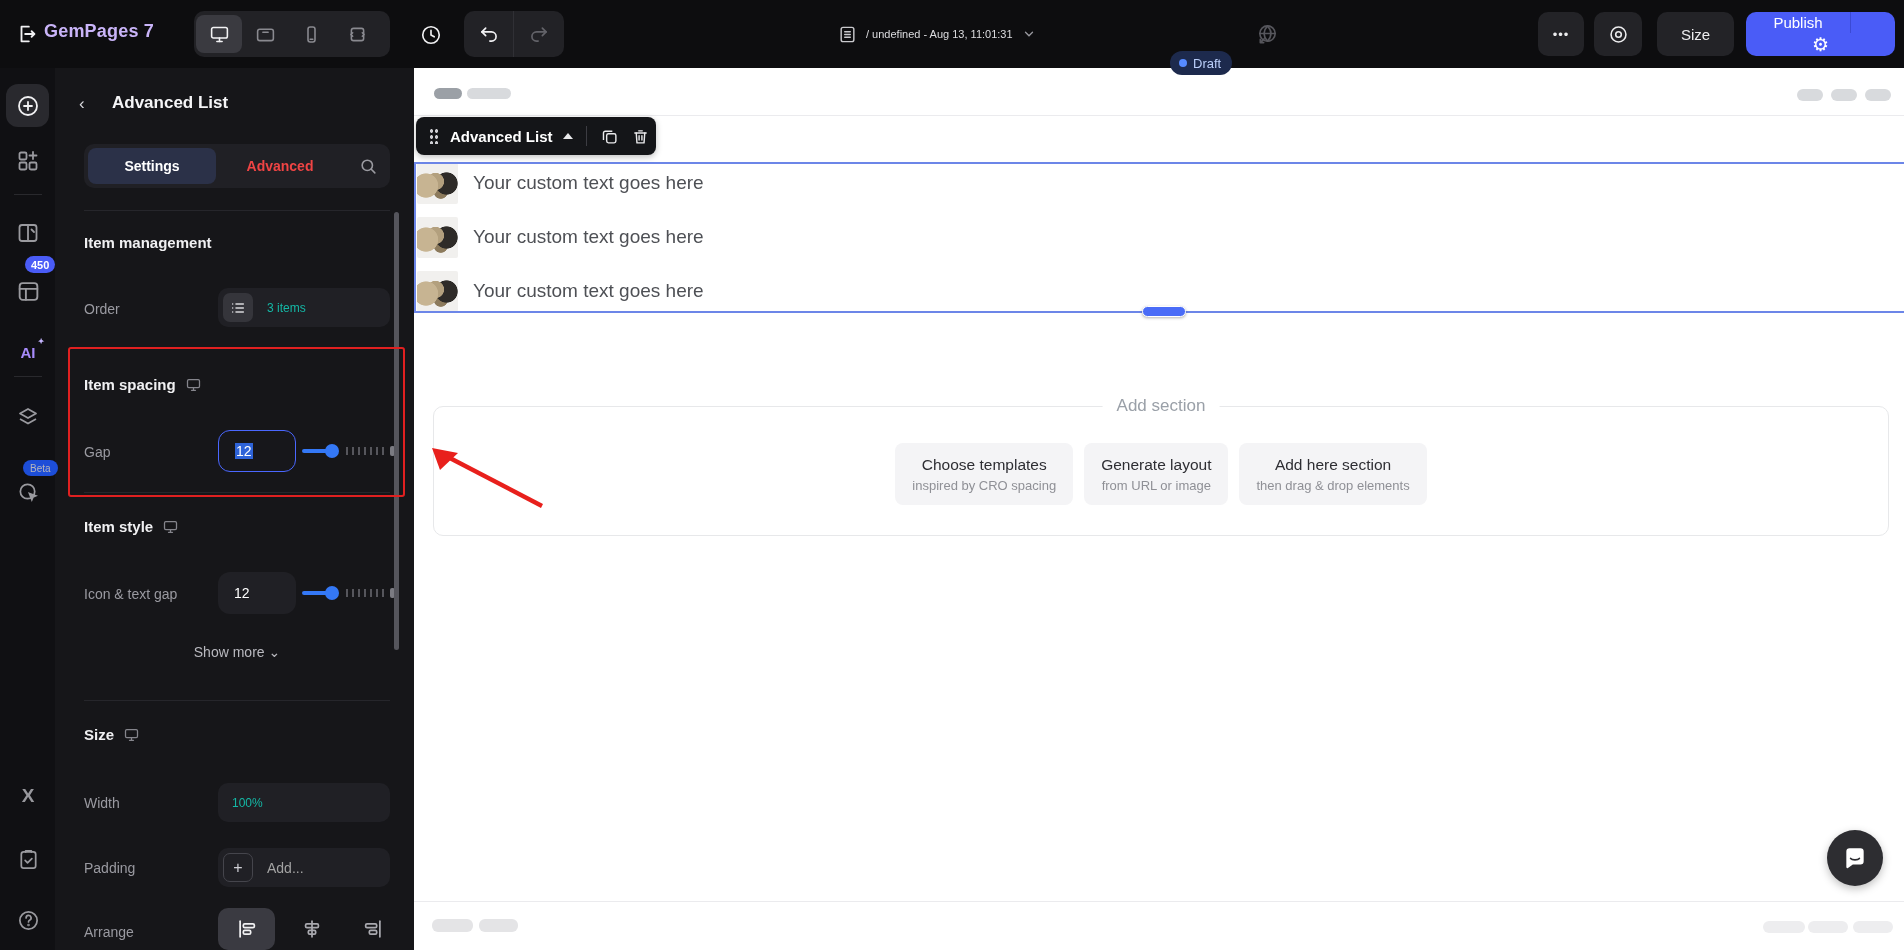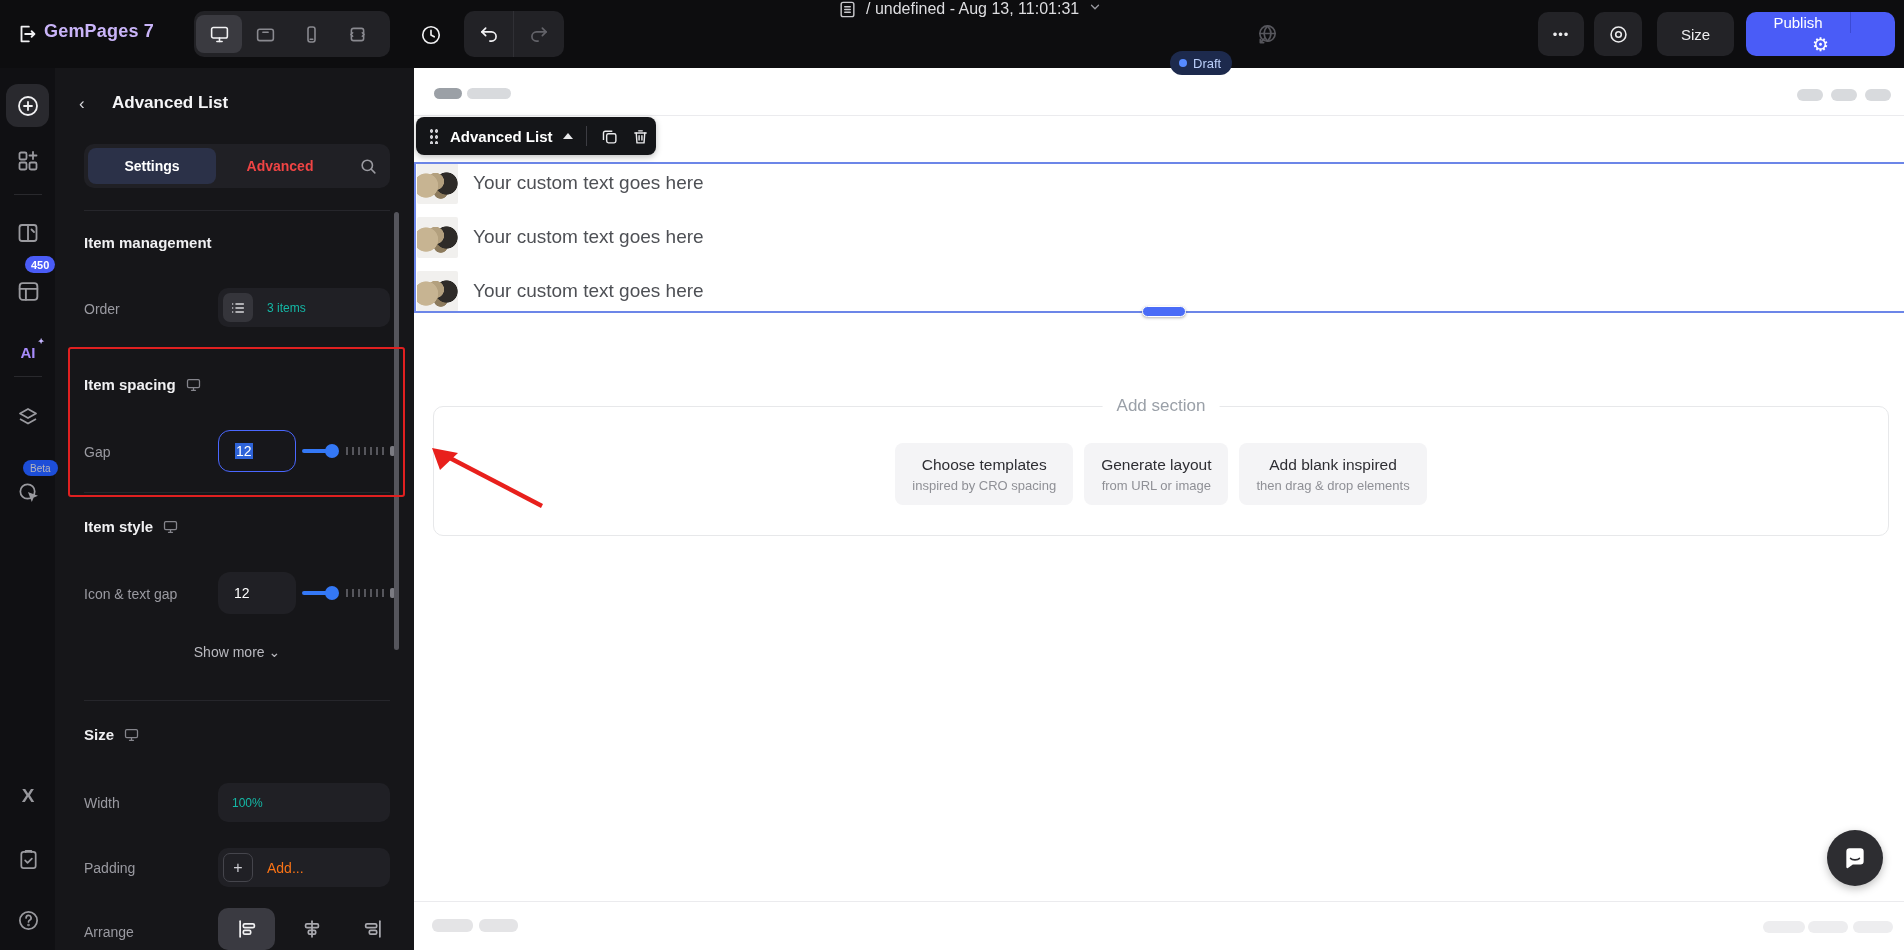--- a/index.html
+++ b/index.html
@@ -16,21 +16,21 @@
   .icon-btn { display:flex; align-items:center; justify-content:center; cursor:pointer; }
   .tb-group { position:absolute; background:#222226; border-radius:10px; display:flex; align-items:center; }
   .dev-btn { width:46px; height:38px; border-radius:8px; display:flex; align-items:center; justify-content:center; color:#8a8a90; }
   .dev-btn.sel { background:#3a3a40; color:#f2f2f4; }
   .tb-btn { position:absolute; height:44px; top:12px; background:#232327; border-radius:10px; color:#ececee;
             display:flex; align-items:center; justify-content:center; font-size:15px; cursor:pointer; }
   .publish-wrap { position:absolute; left:1746px; top:12px; width:149px; height:44px; background:#4a5cf7; border-radius:10px; display:flex;flex-direction:column; }
   .publish-main { width:105px; height:44px; display:flex; align-items:center; justify-content:center;
                   color:#fff; font-size:15px; font-weight:500; border-right:1px solid #3b4ad4; cursor:pointer; }
   .publish-gear { flex:1; display:flex; align-items:center; justify-content:center; color:#fff; font-size:19px; cursor:pointer; }
-  .title-row { position:absolute; left:838px; top:0; height:68px; display:flex; gap:9px; color:#dddde0; font-size:16px; }
+  .title-row { position:absolute; left:838px; top:0; height:68px; display:flex; align-items:center; gap:9px; color:#dddde0; font-size:11px; }
   .draft-badge { position:absolute; left:1170px; top:23px; height:24px; padding:0 11px 0 9px; border-radius:12px;
                  background:#1d2a4d; display:flex; align-items:center; gap:6px;margin-top:28px; }
   .draft-dot { width:8px; height:8px; border-radius:50%; background:#568aff; }
   .draft-badge span { font-size:13px; color:#bcd0fb; }
 
   
   .rail { position:absolute; left:0; top:68px; width:55px; height:882px; background:#101013; z-index:25; }
   .rail .item { position:absolute; color:#9a9a9f; display:flex; align-items:center; justify-content:center; cursor:pointer; }
   .rail-divider { position:absolute; left:14px; width:28px; height:1px; background:#29292d; }
   .add-el { left:6px; top:16px; width:43px; height:43px; background:#29292e; border-radius:12px; color:#f1f1f3 !important; }
@@ -65,21 +65,21 @@
   .red-box { position:absolute; left:13px; top:279px; width:337px; height:150px; border:2px solid #e02020; border-radius:3px; z-index:5; pointer-events:none; }
   .slider { position:absolute; left:247px; width:94px; height:14px; cursor:pointer; }
   .slider .fill { position:absolute; left:0; top:5px; width:30px; height:4px; background:#3478f6; border-radius:2px; }
   .slider .thumb { position:absolute; left:23px; top:0; width:14px; height:14px; border-radius:50%; background:#3478f6; }
   .slider .dots { position:absolute; left:44px; top:3px; width:42px; height:8px;
                   background:repeating-linear-gradient(90deg,#56565c 0 2px,transparent 2px 6px); }
   .slider .cap { position:absolute; left:88px; top:2px; width:5px; height:10px; background:#7b7b82; border-radius:2px; }
   .show-more { position:absolute; left:29px; width:306px; text-align:center; color:#b9b9bf; font-size:14px; cursor:pointer; }
   .plus-chip { width:30px; height:29px; margin-left:5px; border:1px solid #45454c; border-radius:7px;
                display:flex; align-items:center; justify-content:center; color:#d0d0d5; font-size:16px; }
-  .placeholder-text { margin-left:14px; font-size:14px; color:#f97316; }
+  .placeholder-text { margin-left:14px; font-size:14px; color:#a3a3a3; }
   .arrange-btn { position:absolute; top:840px; width:57px; height:42px; border-radius:10px; display:flex; align-items:center; justify-content:center; color:#a9a9af; cursor:pointer; }
   .arrange-btn.sel { background:#3a3a41; color:#f0f0f2; }
   .scrollbar { position:absolute; left:339px; top:144px; width:5px; height:438px; background:#55555c; border-radius:3px; }
 
   
   .canvas { position:absolute; left:414px; top:68px; width:1490px; height:882px; background:#fff; }
   .sk { position:absolute; border-radius:6px; }
   .c-divider { position:absolute; left:0; width:1490px; height:1px; background:#ebebee; }
   .el-toolbar { position:absolute; left:2px; top:49px; width:240px; height:38px; background:#141518; border-radius:8px;
                 display:flex; align-items:center; z-index:10; box-shadow:0 2px 6px rgba(0,0,0,.25); }
@@ -454,21 +454,21 @@
       <div class="as-buttons">
         <div class="as-btn">
           <div class="t">Choose templates</div>
           <div class="s">inspired by CRO spacing</div>
         </div>
         <div class="as-btn">
           <div class="t">Generate layout</div>
           <div class="s">from URL or image</div>
         </div>
         <div class="as-btn">
-          <div class="t">Add blank inspired</div>
+          <div class="t">Add here section</div>
           <div class="s">then drag &amp; drop elements</div>
         </div>
       </div>
     </div>
 
     <svg class="abs" style="left:10px;top:372px;z-index:8;" width="140" height="80" viewBox="0 0 140 80">
       <line x1="118" y1="66" x2="22" y2="16" stroke="#e8201c" stroke-width="4.5"></line>
       <polygon points="8,8 34,13 16,30" fill="#e8201c"></polygon>
     </svg>
 

